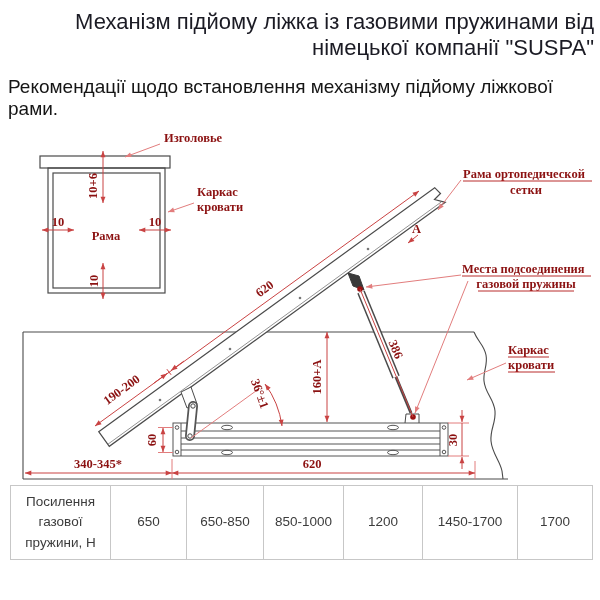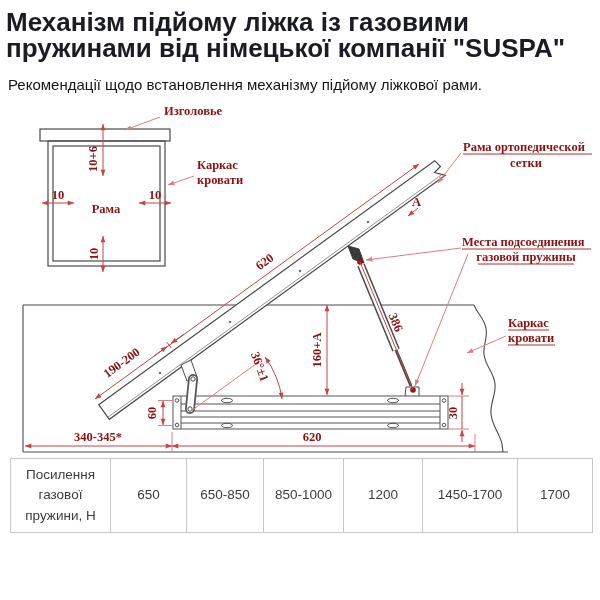--- a/index.html
+++ b/index.html
@@ -1,18 +1,18 @@
 <!DOCTYPE html>
 <html><head>
 <meta charset="utf-8">
 <style>
   html,body{margin:0;padding:0;background:#fff;}
   body{width:600px;height:600px;overflow:hidden;font-family:"Liberation Sans",sans-serif;position:relative;}
-  .title{margin:9px 6px 0 6px;text-align:left;font-size:26px;line-height:26px;font-weight:bold;color:#1b1b24;}
-  .subtitle{margin:15px 0 0 8px;font-size:15px;color:#151515;}
+  .title{margin:9px 6px 0 6px;text-align:right;font-size:22px;line-height:26px;font-weight:normal;color:#1b1b24;}
+  .subtitle{margin:15px 0 0 8px;font-size:19px;color:#151515;}
   .diagram{margin-top:3px;}
   svg{display:block;}
   svg text{font-family:"Liberation Serif",serif;font-weight:bold;}
   .lbl{fill:#8c1212;font-size:12.5px;}
   .dim{fill:#8c1212;font-size:12.5px;}
   table.spec{border-collapse:collapse;table-layout:fixed;margin:2px 0 0 10px;width:582px;}
   table.spec td{border:1px solid #c7c7c7;text-align:center;vertical-align:middle;
     font-size:13.5px;line-height:1.5;color:#3c3c3c;white-space:pre-line;padding:6px 2px;}
   tr.r1 td{height:51px;} tr.r2 td{height:56px;}
 </style>

